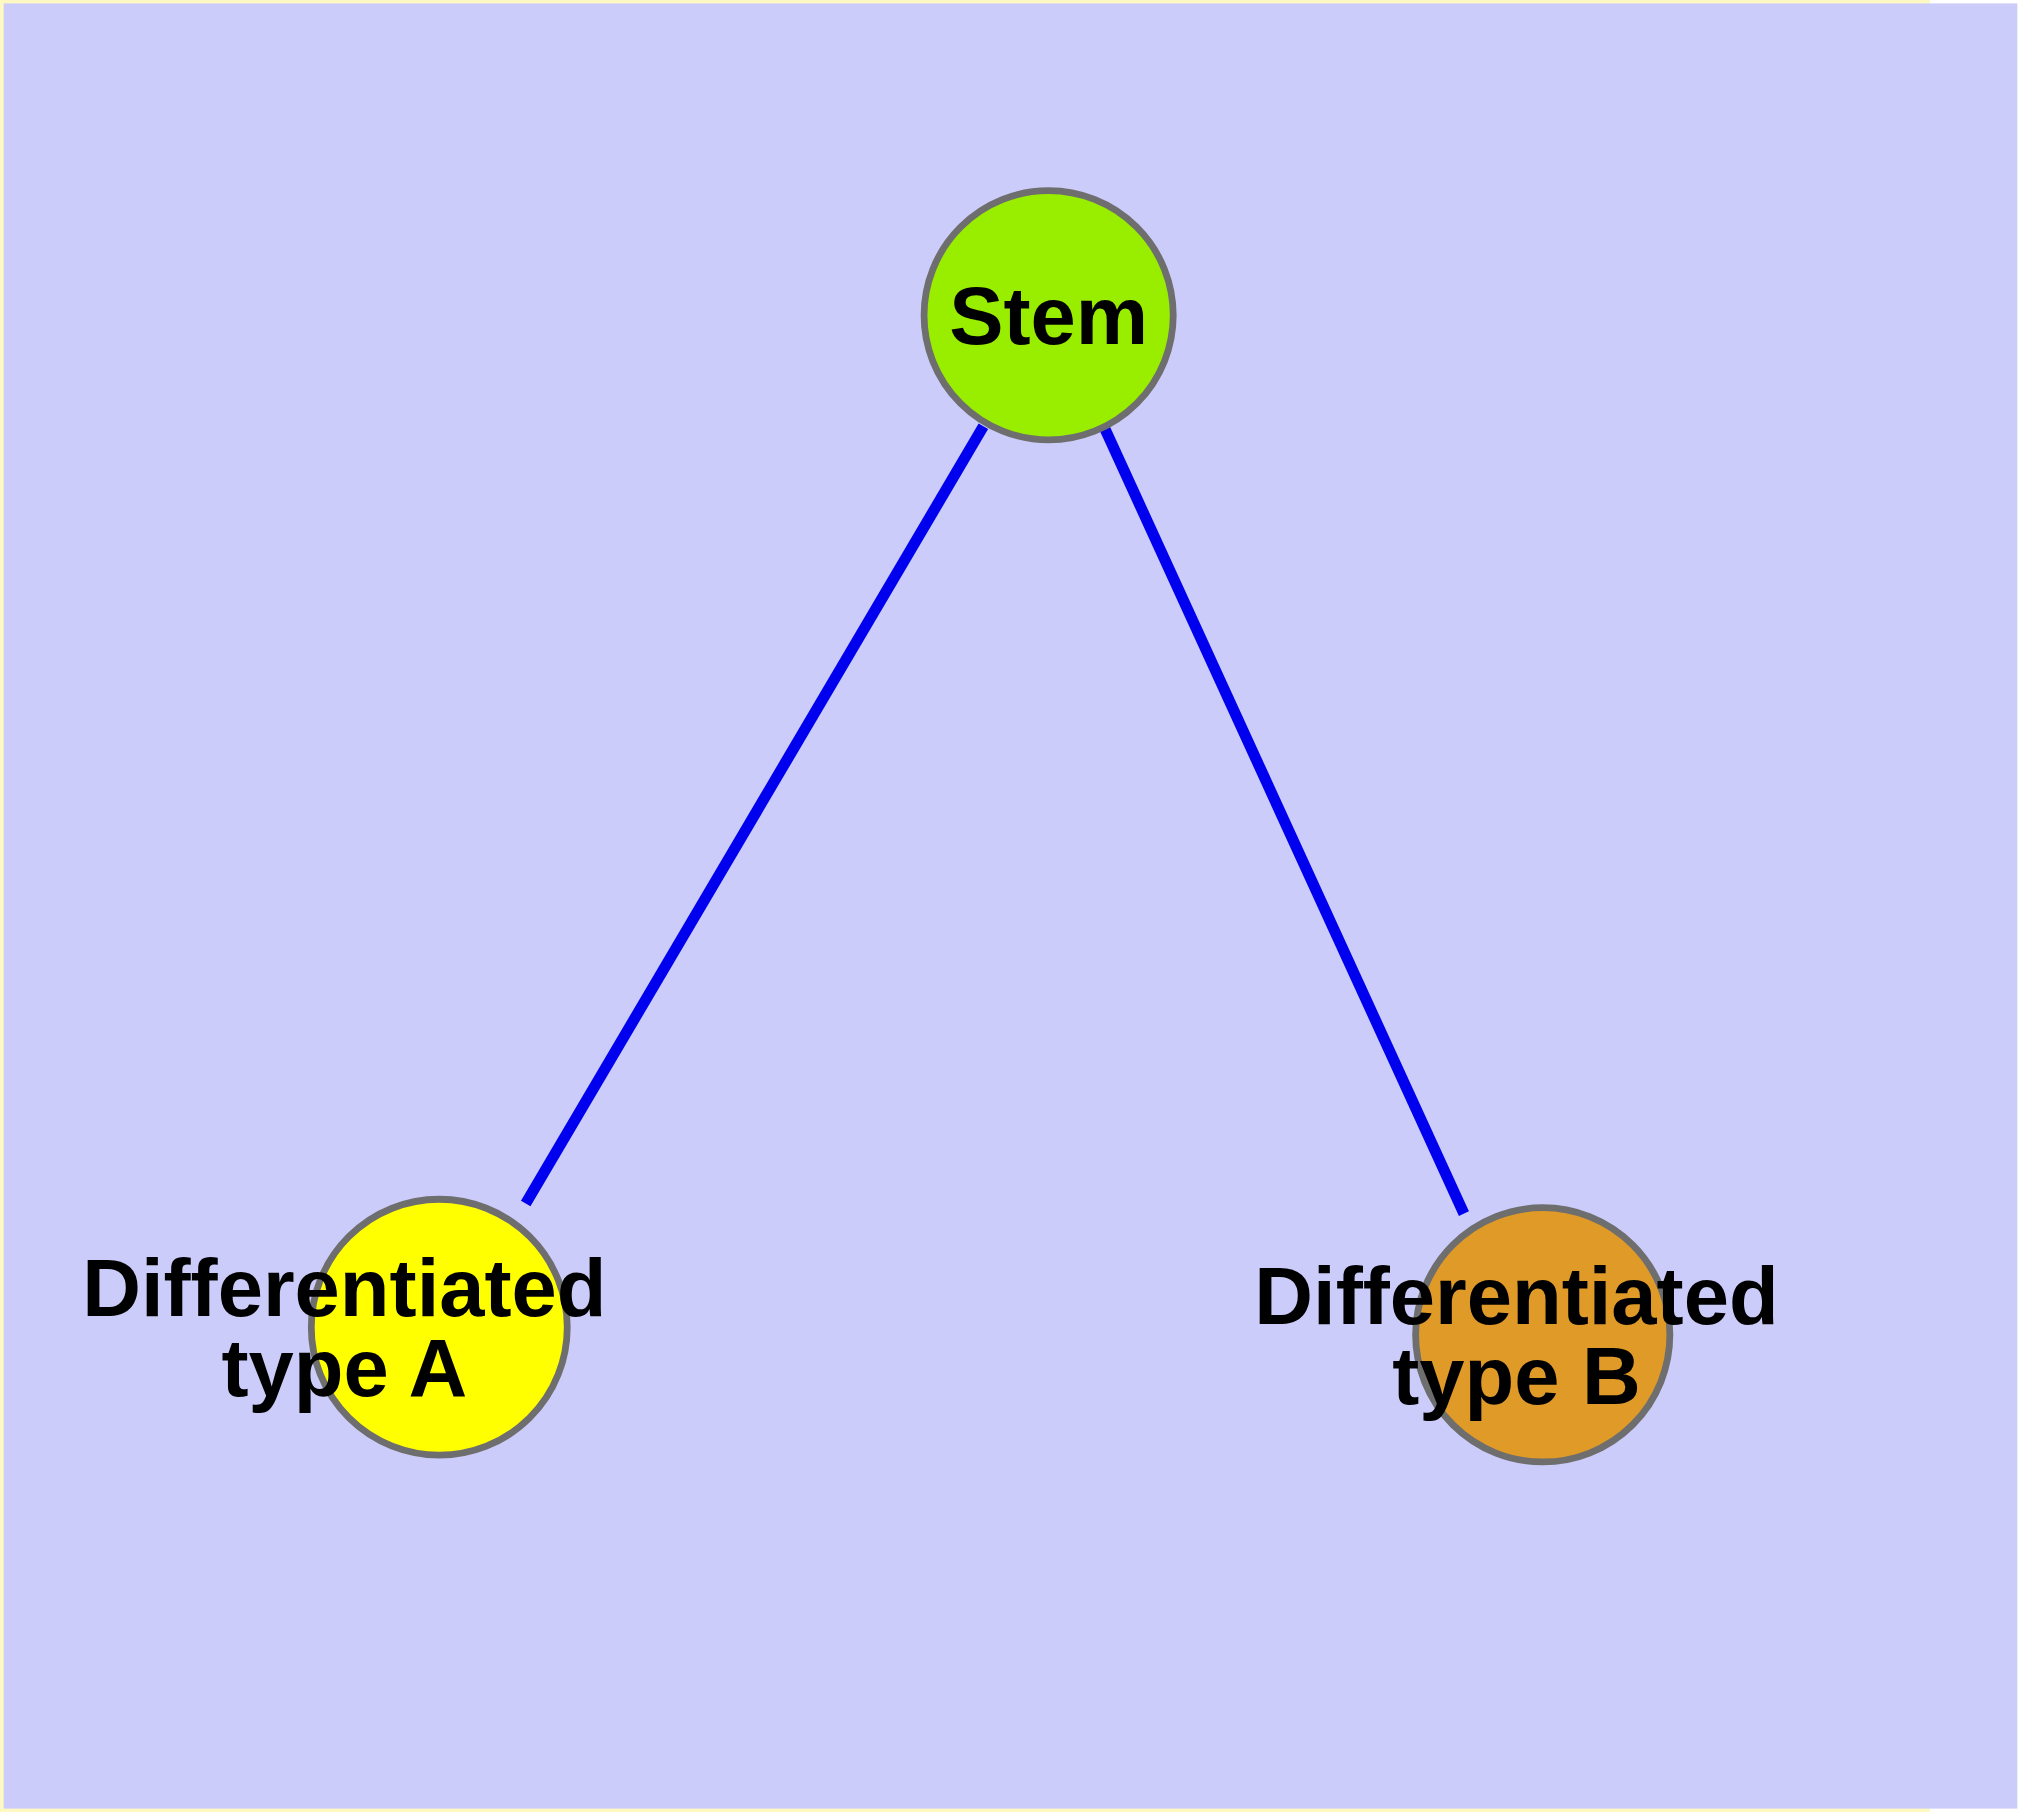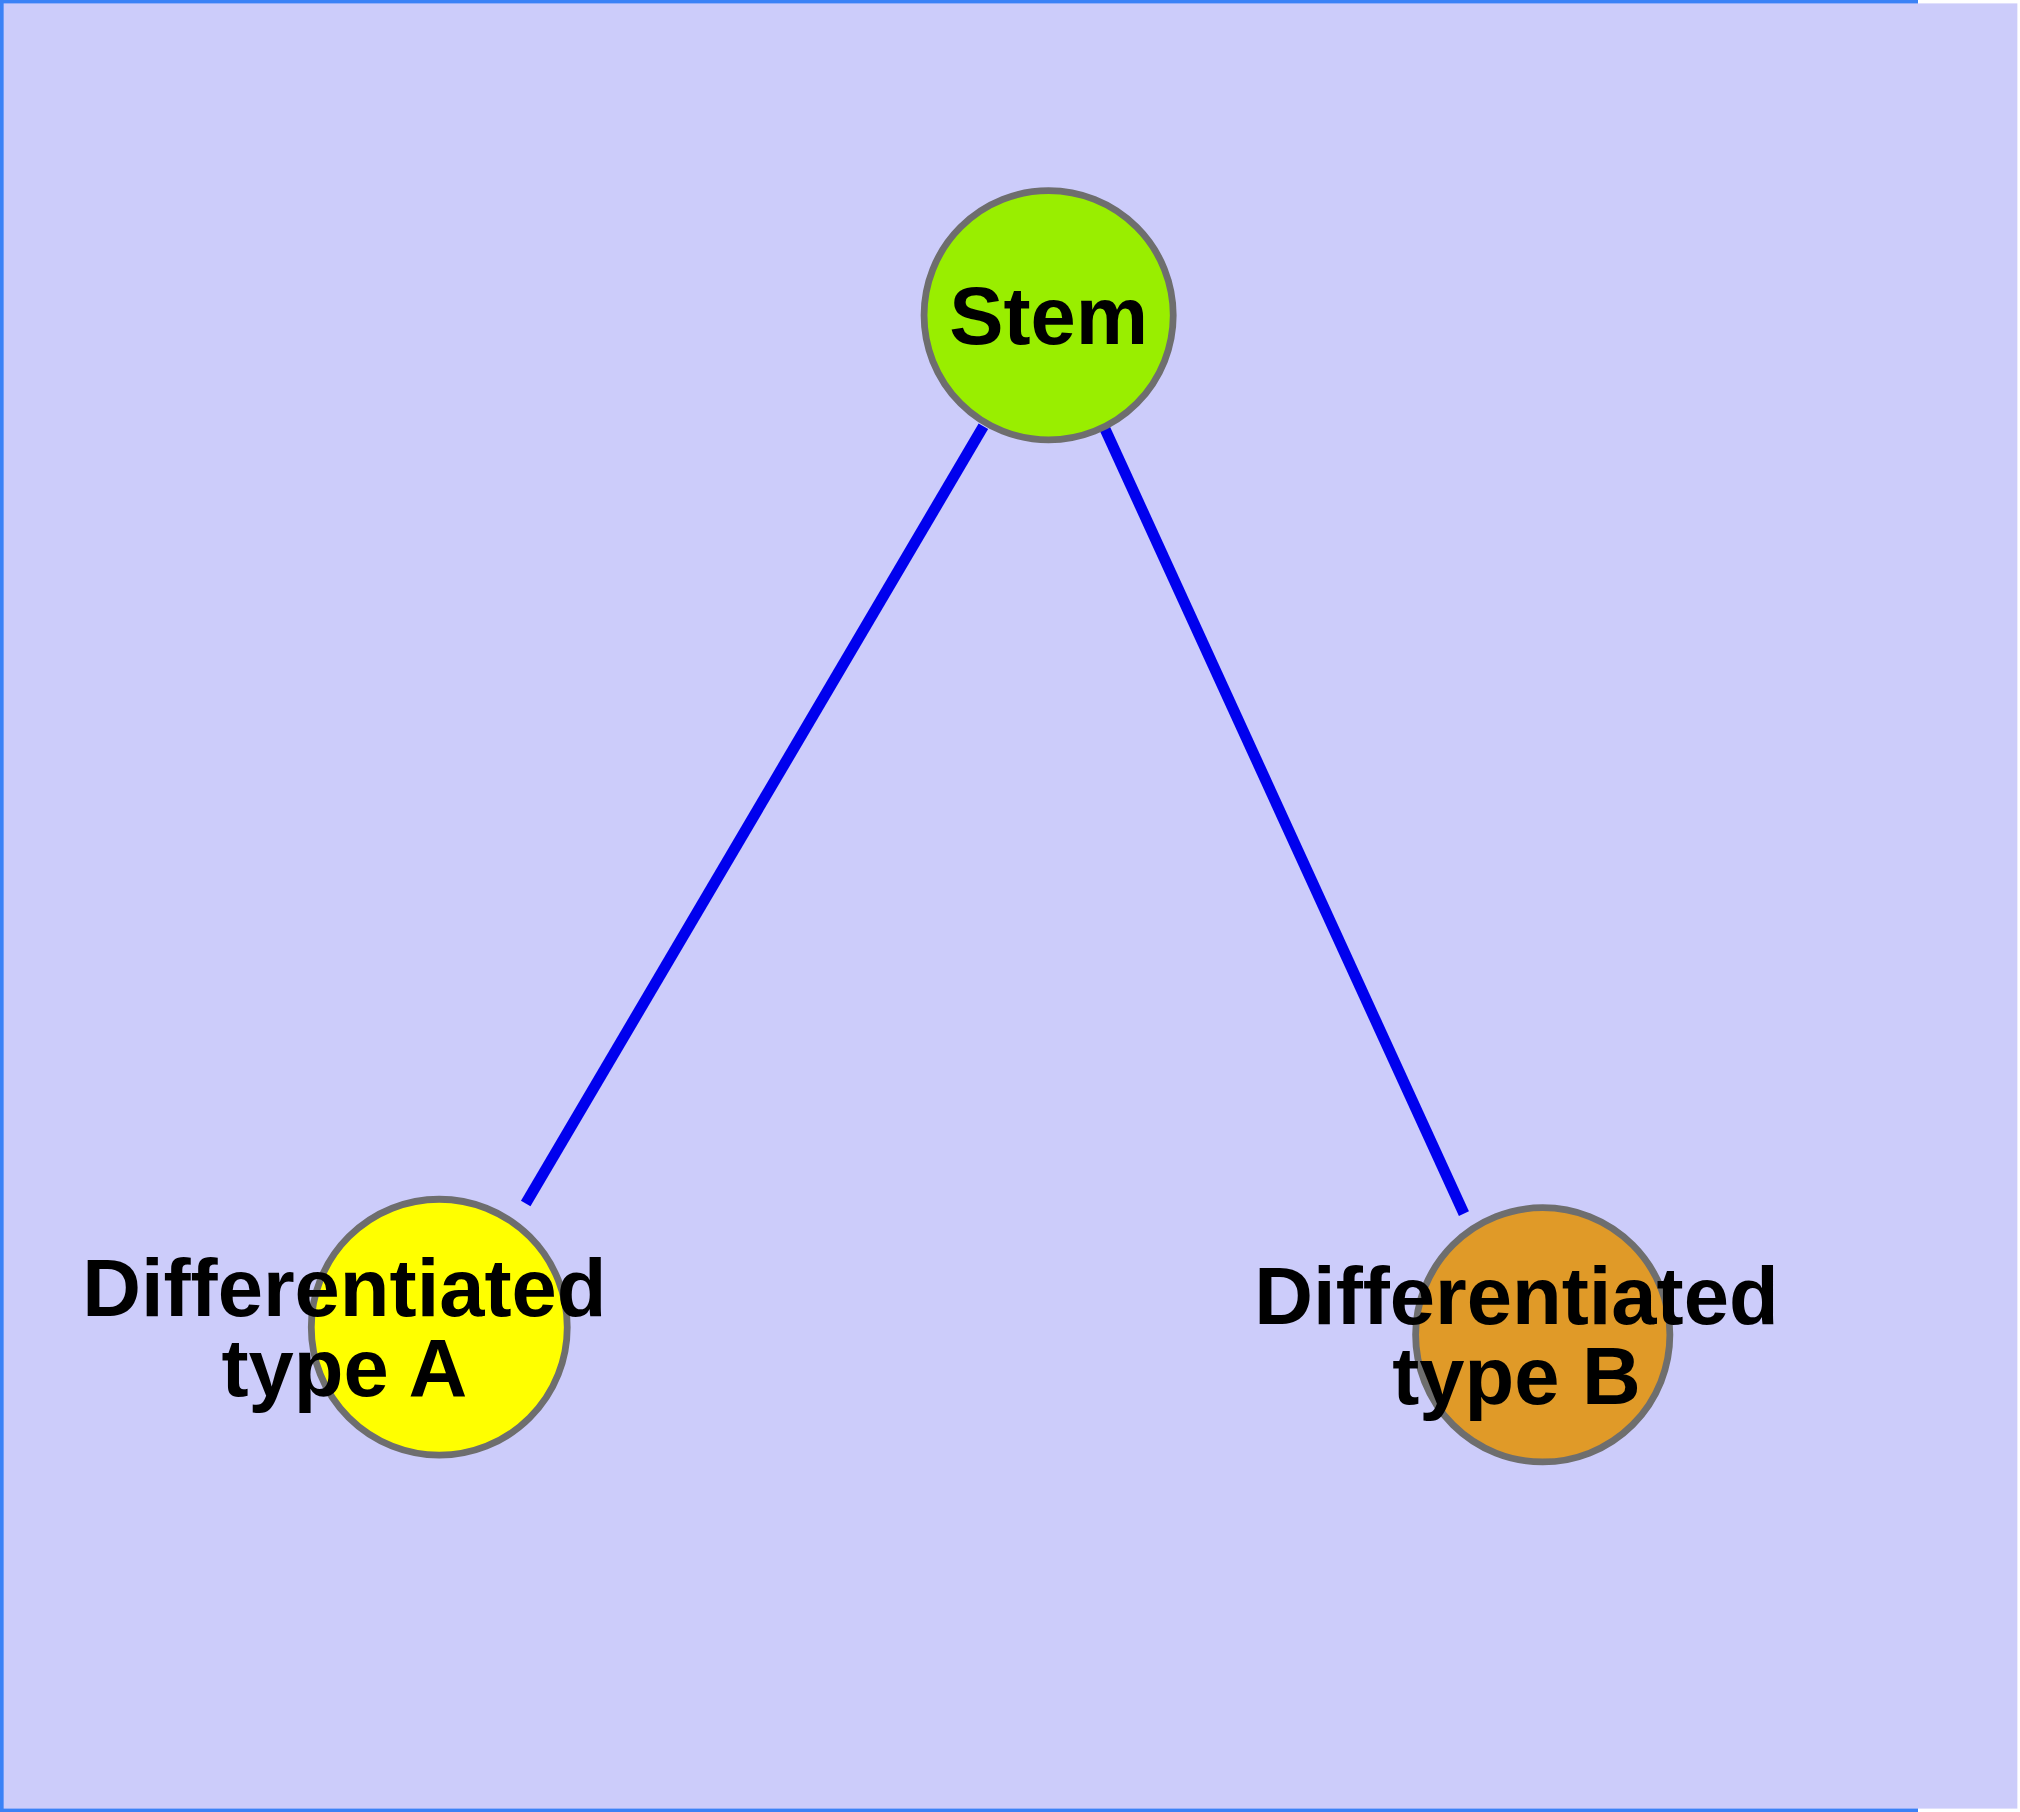--- a/index.html
+++ b/index.html
@@ -10,21 +10,22 @@
   body {
     width: 2021px;
     height: 1812px;
     overflow: hidden;
     font-family: "Liberation Sans", sans-serif;
   }
   #canvas {
     position: relative;
     width: 1918px;
     height: 1812px;
-    background: #3b82f6;
+    background: #fef9c3;
+    padding-left: 12px;
   }
   #graph-svg {
     position: absolute;
     top: 0;
     left: 0;
     width: 2021px;
     height: 1812px;
     display: block;
   }
   .node-label {

